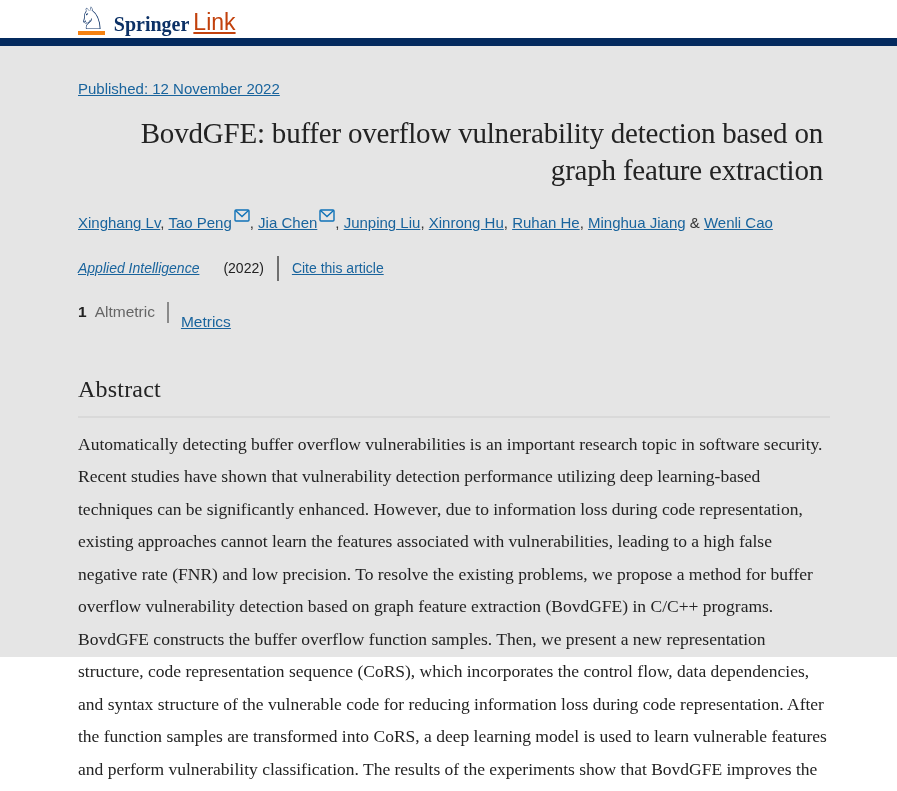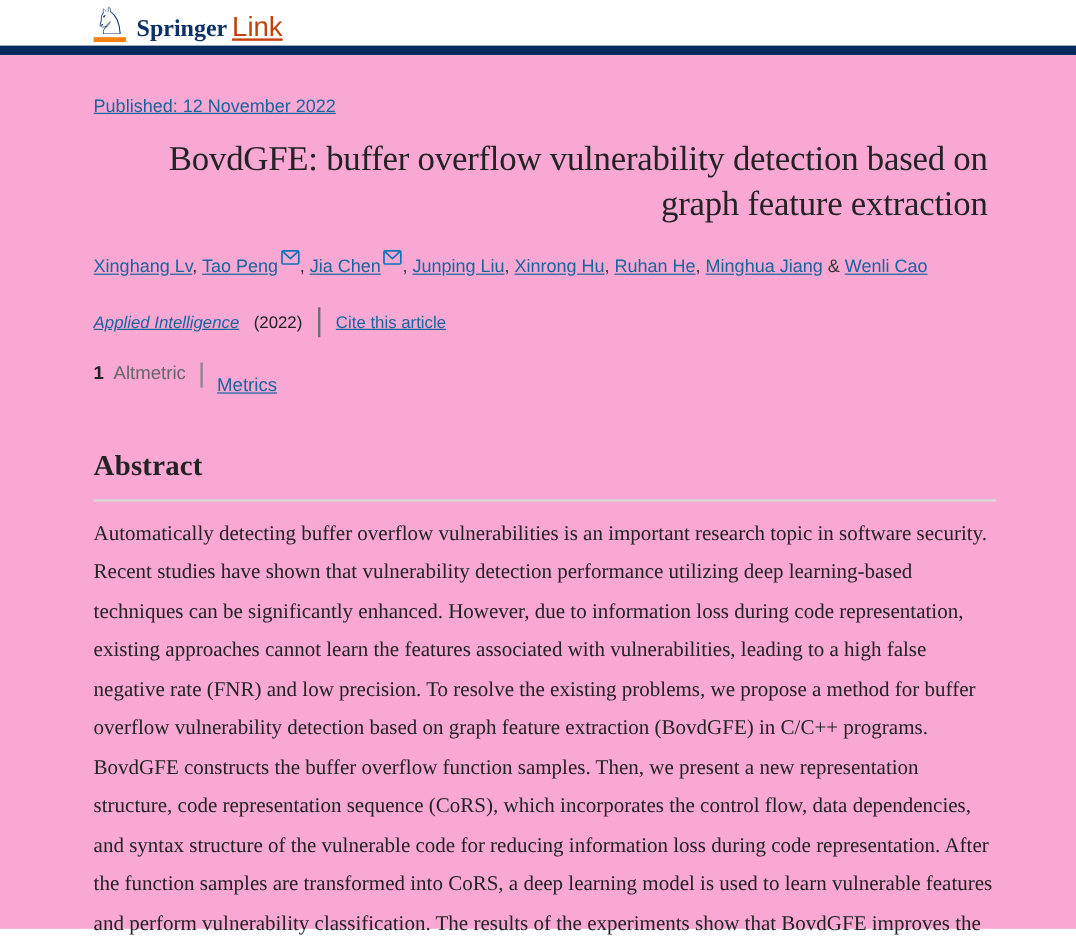--- a/index.html
+++ b/index.html
@@ -13,45 +13,45 @@
   .knight-glyph { font-family:"DejaVu Sans", sans-serif; font-size:31px; line-height:24px;
     color:#0c3166; }
   .orange-bar { width:27px; height:4px; background:#f68212; margin-top:1px; }
   .logo-springer { font-family:Liberation Serif, serif; font-weight:700; font-size:20px;
     line-height:1; color:#0c3166; margin-left:8px; margin-bottom:4px; }
   .logo-link { font-family:"Liberation Sans", sans-serif; font-weight:400; font-size:23px;
     line-height:1; color:#c2410c; margin-left:4px; margin-bottom:4px;text-decoration:underline; }
   .navy-bar { height:8px; width:100%; background:#042a5e; }
 
   
-  main { padding:34px 67px 0 78px; background:#f9a8d4; height:728px; }
+  main { padding:34px 67px 0 78px; background:#e5e5e5; height:611px; }
   a { cursor:pointer; }
   .published { font-size:15px; color:#19649d; text-decoration:underline; display:inline-block; }
   h1.title { font-family:"Liberation Serif", serif; font-weight:400; font-size:29px;
     line-height:1.28; color:#232323; max-width:745px; margin-top:17px; letter-spacing:-0.2px;text-align:right; }
 
   .authors { margin-top:23px; font-size:15px; color:#333; line-height:1.5; max-width:760px; }
   .author-link { color:#19649d; text-decoration:underline; }
   .author-sep { white-space:pre; color:#333; }
   .email-icon { position:relative; top:-6px; margin-left:2px; }
 
   .journal-line { margin-top:21px; display:flex; align-items:center; font-size:14px; }
   .journal-link { font-style:italic; color:#19649d; text-decoration:underline; }
-  .journal-year { margin-left:12px; color:#222;text-align:center; }
+  .journal-year { margin-left:24px; color:#222;text-align:center; }
   .vdiv-lg { width:2px; height:25px; background:#6f6f6f; margin:0 13px; }
   .cite-link { color:#19649d; text-decoration:underline; }
 
   .metrics-line { margin-top:13px; display:flex; align-items:center; font-size:15.5px; }
   .altmetric-count { font-weight:700; color:#222; }
   .altmetric-label { color:#666; margin-left:8px; }
   .vdiv-sm { width:2px; height:21px; background:#8a8a8a; margin:0 12px; }
   .metrics-link { color:#19649d; text-decoration:underline;margin-top:19px; }
 
   
-  h2.abstract-heading { font-family:"Liberation Serif", serif; font-weight:700; font-size:24px;
+  h2.abstract-heading { font-family:"Liberation Serif", serif; font-weight:400; font-size:24px;
     color:#232323; margin-top:45px; letter-spacing:0.2px; }
   .abstract-rule { border:none; border-top:2px solid #d9d9d9; margin-top:13px; width:752px; }
   p.abstract-text { font-family:"Liberation Serif", serif; font-size:17.5px; line-height:32.5px;
     color:#232323; max-width:755px; margin-top:10px; }
 </style>
 </head>
 <body>
 
 <header class="site-header">
   <div class="logo">

